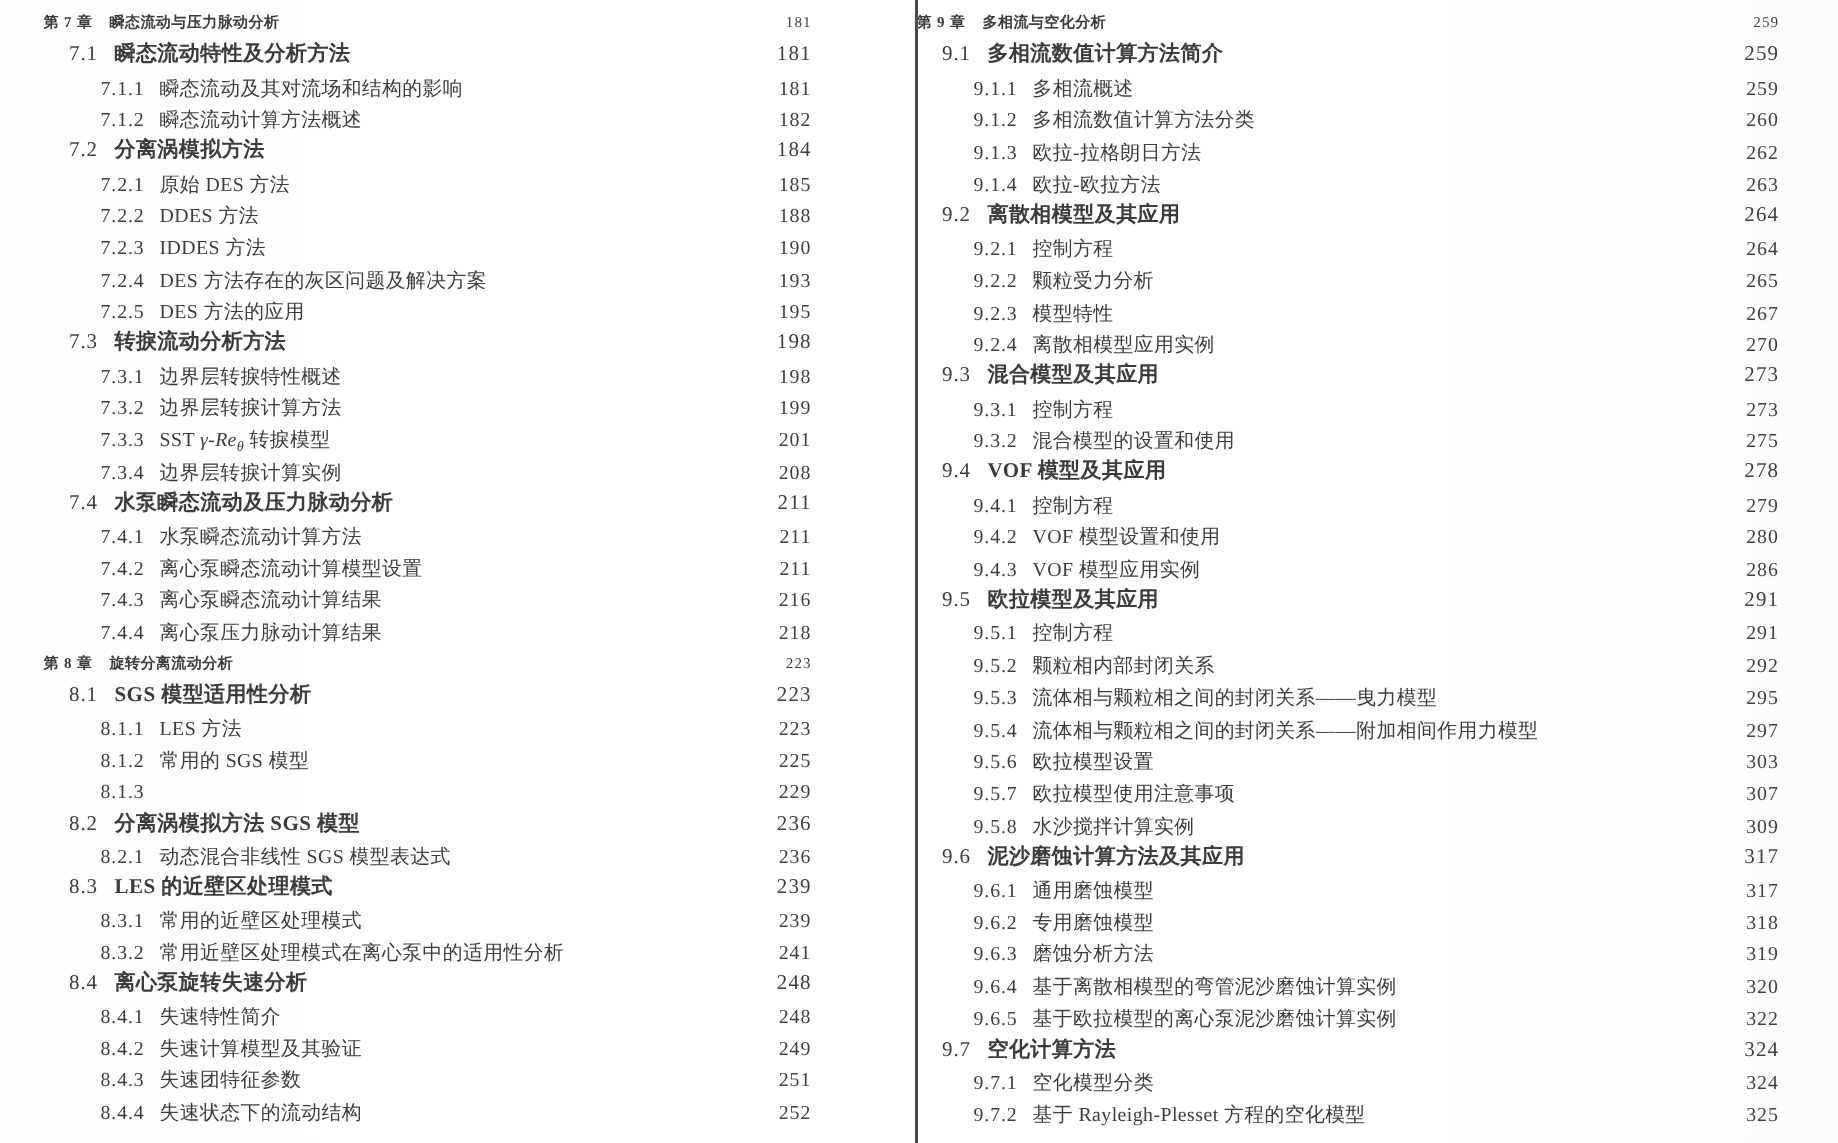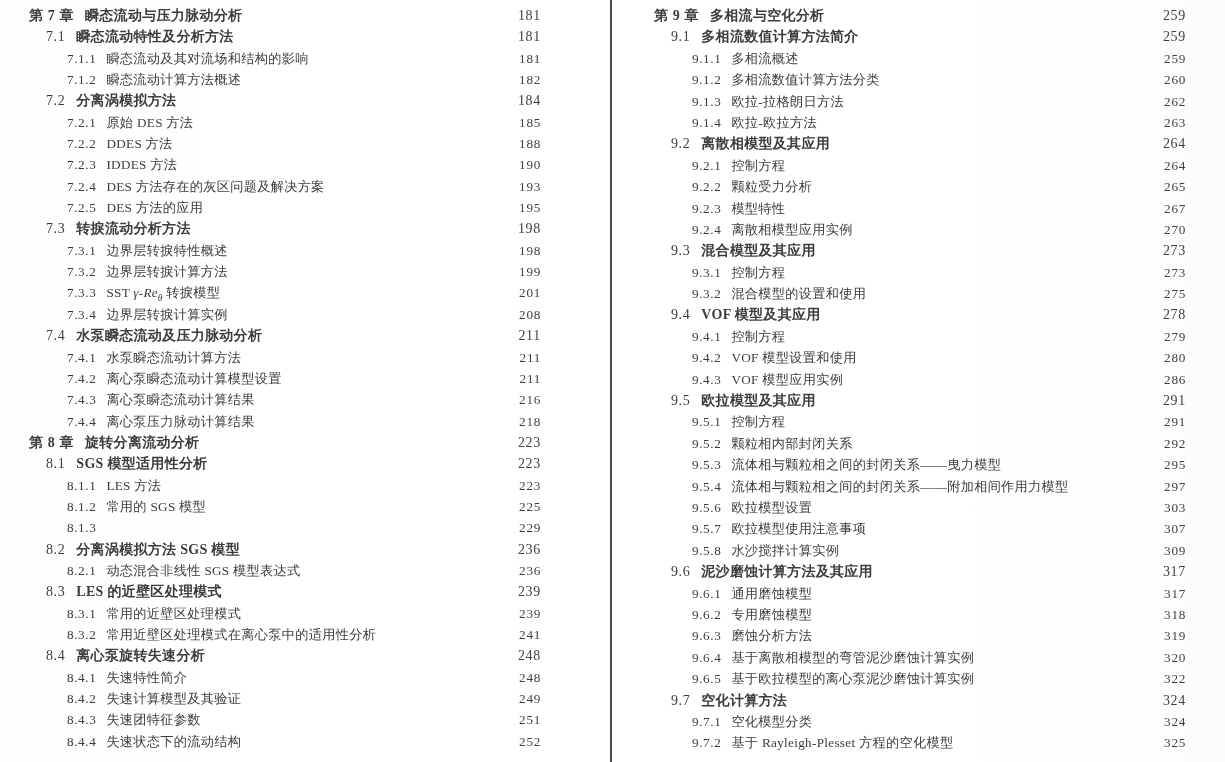--- a/index.html
+++ b/index.html
@@ -29,21 +29,21 @@
     inset: 0;
     display: flex;
     flex-direction: row;
   }
   .col {
     position: relative;
     box-sizing: border-box;
     padding-top: 5px;
   }
   .col-left  { width: 611px; padding-left: 29px;  padding-right: 70px; }
-  .col-right { width: 614px; padding-left: 43px;  padding-right: 39px; }
+  .col-right { width: 614px;  padding-right: 39px; }
 
   .divider {
     position: absolute;
     left: 610px;
     top: 0;
     width: 2px;
     height: 762px;
     background: #4b4b4b;
   }
 
@@ -91,21 +91,21 @@
   .page-no {
     flex: 0 0 auto;
     text-align: right;
     letter-spacing: 0.7px;
     color: #3f3f3f;
   }
 
   
   .lvl-chapter {
     font-weight: bold;
-    font-size: 14px;
+    font-size: 10px;
     padding-left: 0px;
   }
   .lvl-chapter .num { margin-right: 11px; }
   .lvl-chapter .leader { margin-left: 0px; }
   .lvl-chapter .page-no { width: 30px; font-weight: normal; }
 
   .lvl-2 {
     font-weight: bold;
     font-size: 14px;
     padding-left: 17px;

